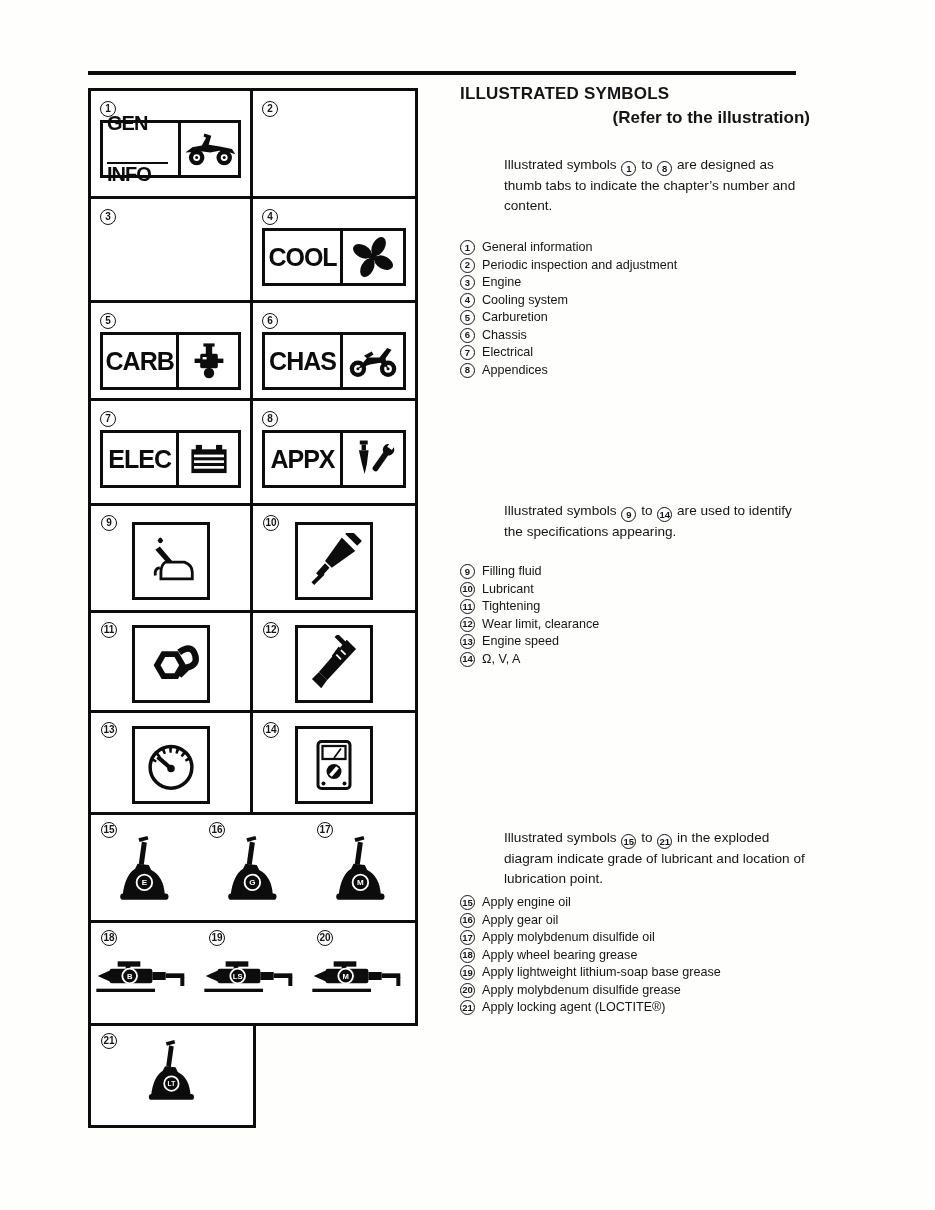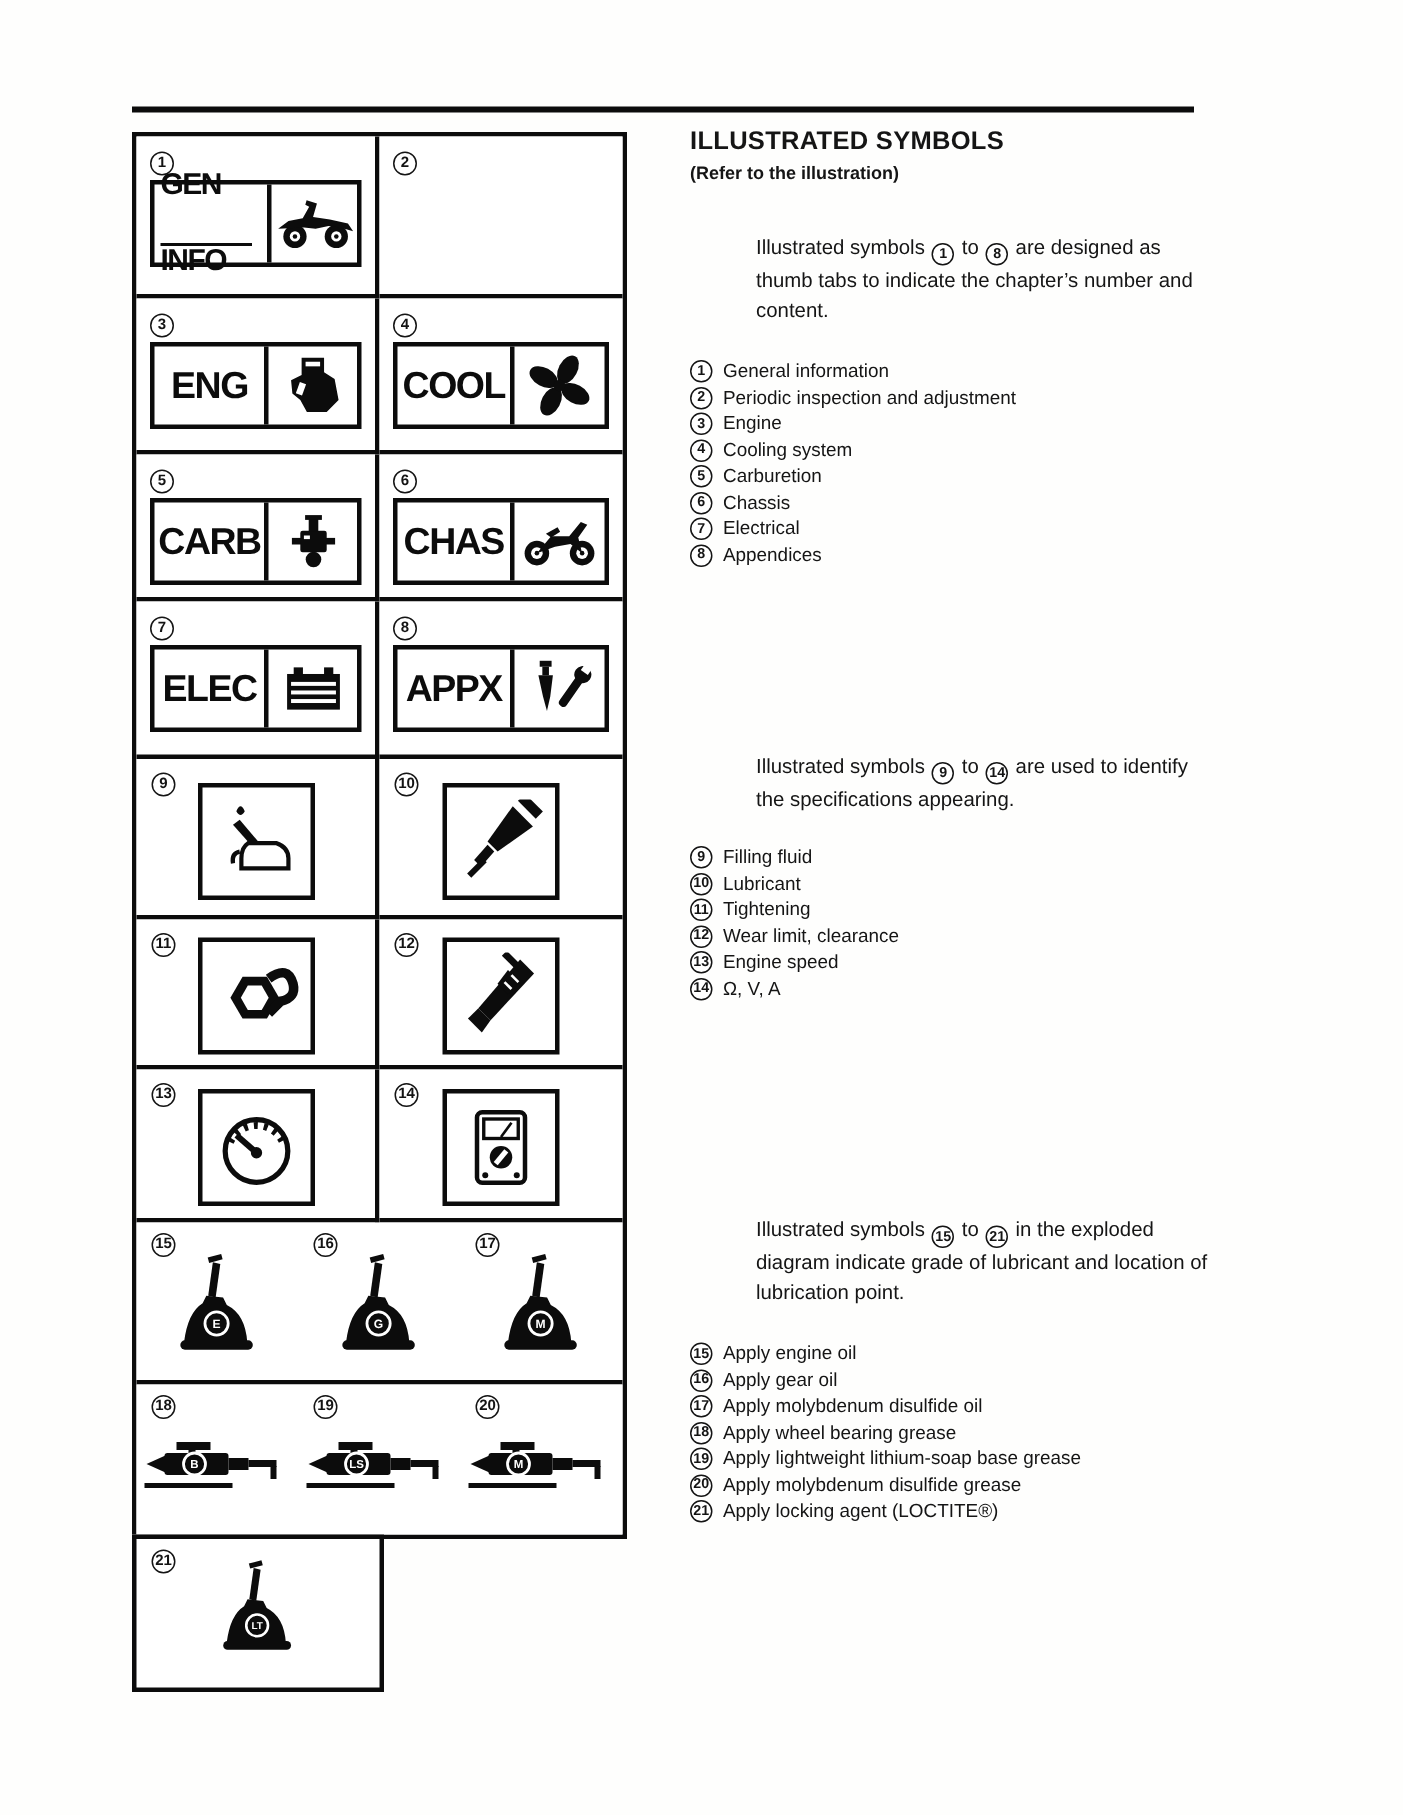--- a/index.html
+++ b/index.html
@@ -61,21 +61,21 @@
   .locking-box .cnum { position:absolute; top:7px; left:10px; }
   .locking-box .canwrap { margin:13px auto 0; width:58px; }
 
   svg .ink { fill:#0c0c0c; }
   .can-letter { font-family:"Liberation Sans",sans-serif; font-size:13px; font-weight:700; fill:#ffffff; }
   .can-letter.small { font-size:11.5px; }
 
   
   .rblock { position:absolute; left:460px; width:350px; }
   .h1 { font-size:17px; font-weight:700; letter-spacing:0.2px; }
-  .h2 { font-size:12px; font-weight:700; margin-top:4px; }
+  .h2 { font-size:17px; font-weight:700; margin-top:4px;text-align:right; }
   .para { font-size:13.6px; line-height:1.52;margin-left:44px; }
   .para .cnum { width:15px; height:15px; font-size:9.5px; vertical-align:-2.5px; margin:0 1px; }
   .ilist .li { display:flex; align-items:flex-start; gap:7px; font-size:12.6px; line-height:17.5px; }
   .ilist .cnum { width:15px; height:15px; font-size:9.5px; margin-top:1px; flex:none; }
 </style>
 </head>
 <body>
 
 <div class="page">
 
@@ -103,32 +103,20 @@
         </div>
       </div>
     </div>
 
     <div class="cell tab-cell cb">
       <span class="cnum">2</span>
     </div>
 
     <div class="cell tab-cell cr cb">
       <span class="cnum">3</span>
-      <div class="tabbox">
-        <div class="tablabel one">
-          <span>ENG</span>
-        </div>
-        <div class="tabicon">
-          <svg width="44" height="44" viewBox="0 0 100 100">
-            <path class="ink" d="M32,8 L66,8 L66,30 L82,40 L88,72 L70,90 L40,90 L30,72 L18,62 L16,42 L32,34 Z"></path>
-            <rect x="38" y="14" width="22" height="7" fill="#fff"></rect>
-            <rect x="26" y="46" width="10" height="18" fill="#fff" transform="rotate(20 31 55)"></rect>
-          </svg>
-        </div>
-      </div>
     </div>
 
     <div class="cell tab-cell cb">
       <span class="cnum">4</span>
       <div class="tabbox">
         <div class="tablabel one">
           <span>COOL</span>
         </div>
         <div class="tabicon">
           <svg width="48" height="48" viewBox="0 0 100 100">
@@ -519,21 +507,21 @@
     <div class="li">
         <span class="cnum">13</span>
         <span>Engine speed</span>
       </div>
     <div class="li">
         <span class="cnum">14</span>
         <span>Ω, V, A</span>
       </div>
   </div>
 
-  <div class="rblock" style="top:810px;">
+  <div class="rblock" style="top:828px;">
     <p class="para">
       <span>Illustrated symbols</span>
       <span class="cnum">15</span>
       <span>to</span>
       <span class="cnum">21</span>
       <span>in the exploded diagram indicate grade of lubricant and location of lubrication point.</span>
     </p>
   </div>
 
   <div class="rblock ilist" style="top:894px;">

